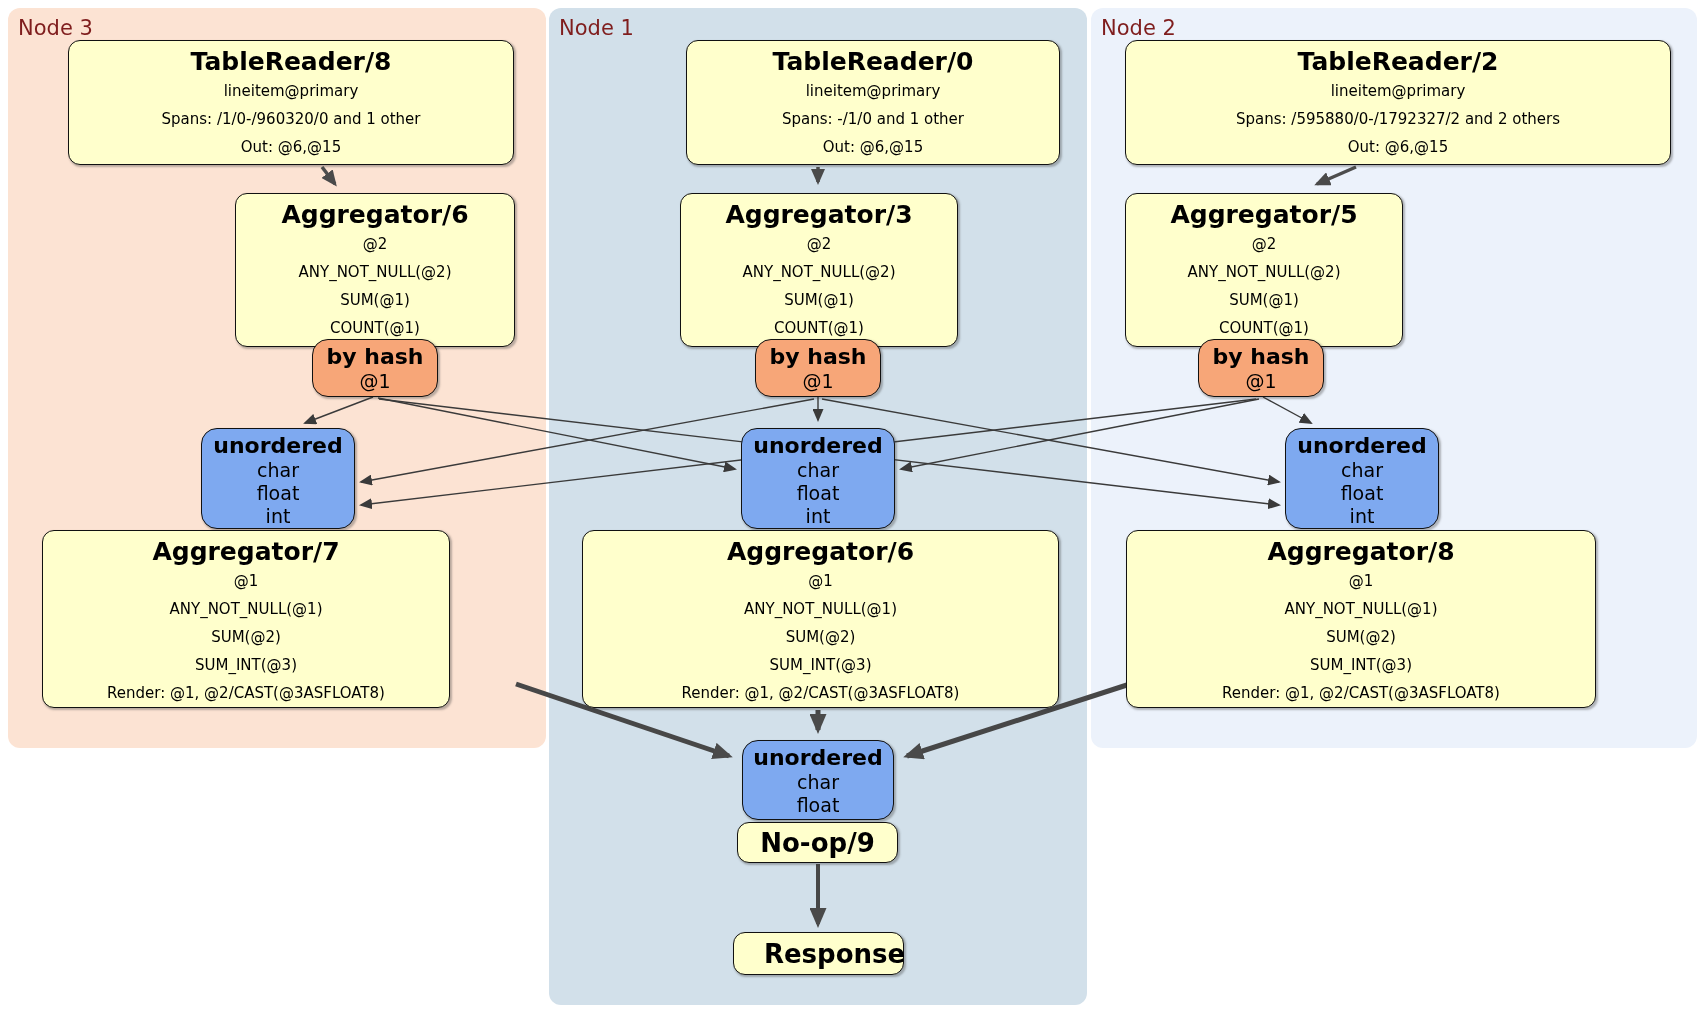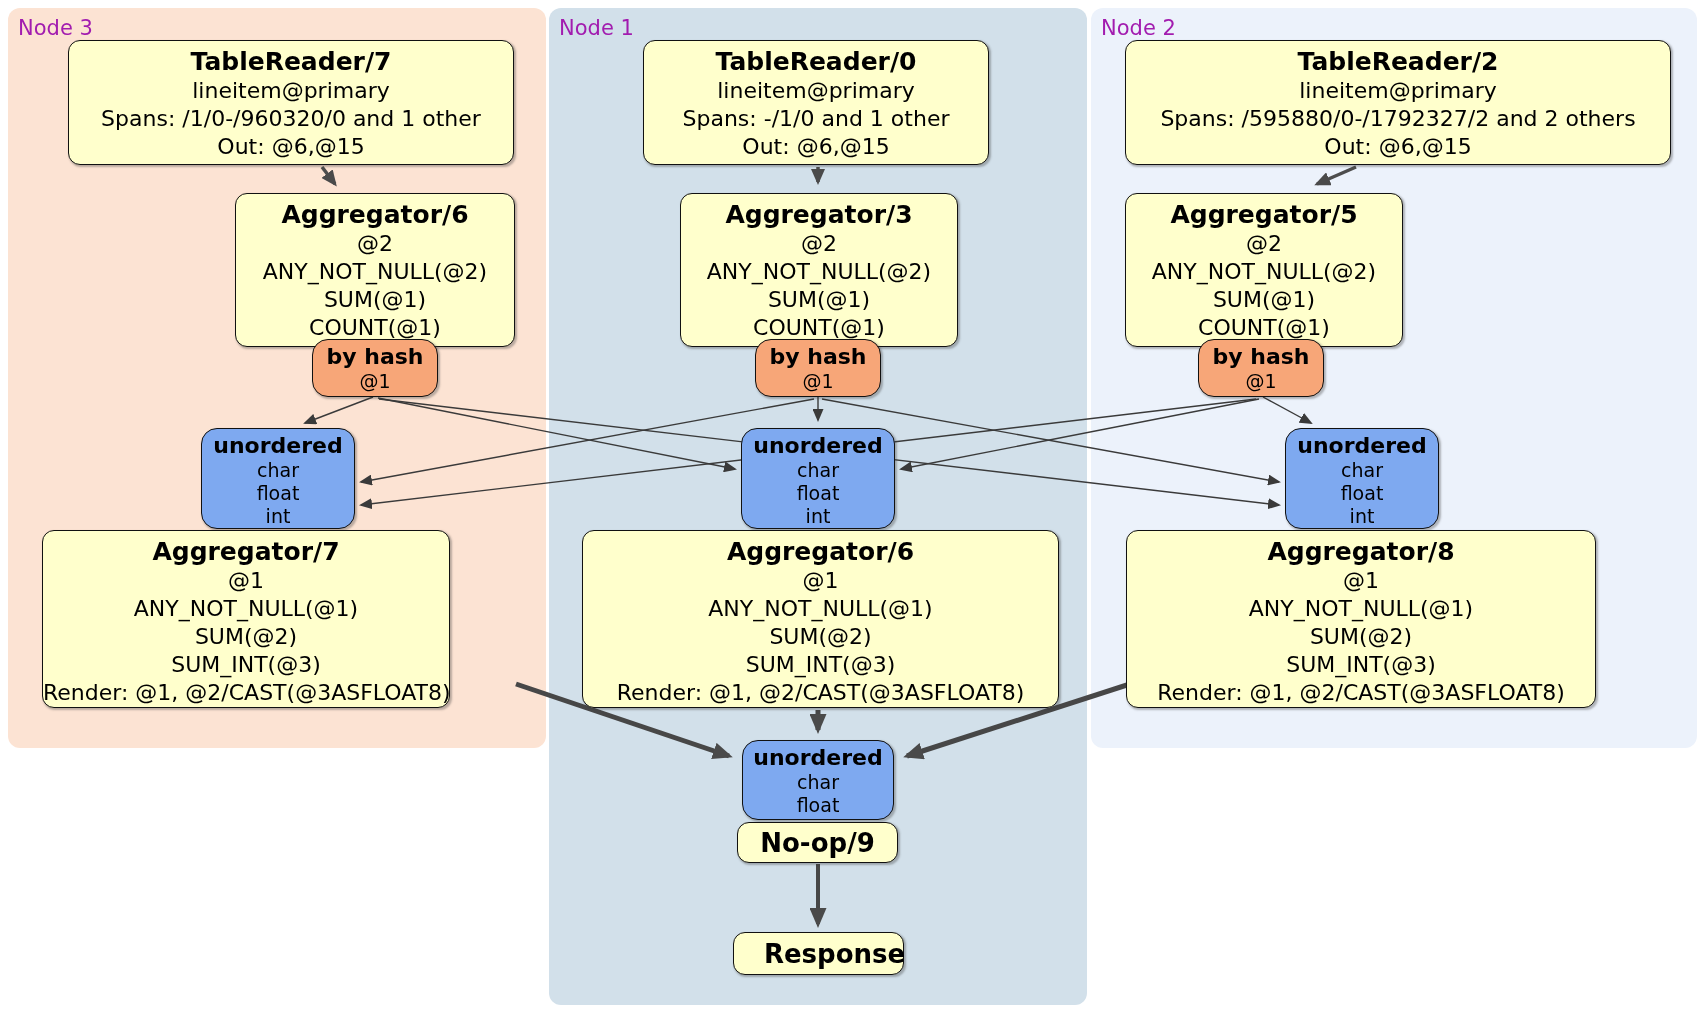--- a/index.html
+++ b/index.html
@@ -1,25 +1,25 @@
 <!DOCTYPE html>
 <html><head>
 <meta charset="utf-8">
 <style>
   html,body{margin:0;padding:0;background:#ffffff;}
   .canvas{position:relative;width:1706px;height:1016px;background:#ffffff;overflow:hidden;
           font-family:"DejaVu Sans",sans-serif;color:#000;}
   .panel{position:absolute;border-radius:12px;z-index:0;}
-  .panel-label{font-size:21px;line-height:24px;padding:8px 0 0 10px;color:#a21caf;}
+  .panel-label{font-size:21px;line-height:24px;padding:8px 0 0 10px;color:#7f1d1d;}
   .edges{position:absolute;left:0;top:0;z-index:1;pointer-events:none;}
   .box{position:absolute;box-sizing:border-box;z-index:2;background:#ffffcc;
        border:1.6px solid #111;border-radius:12px;text-align:center;
        box-shadow:1.5px 1.5px 2px rgba(60,60,60,0.35);}
   .bt{font-weight:bold;font-size:25px;line-height:31px;padding-top:5px;white-space:nowrap;}
-  .bl{font-size:22px;line-height:28px;white-space:nowrap;}
+  .bl{font-size:15px;line-height:28px;white-space:nowrap;}
   .router{background:#f7a678;border-radius:16px;}
   .sync{background:#7ea9f0;border-radius:16px;}
   .rt{font-weight:bold;font-size:22px;line-height:27px;padding-top:3px;white-space:nowrap;}
   .rl{font-size:19px;line-height:23px;white-space:nowrap;}
   .single{display:flex;align-items:center;justify-content:center;
           font-weight:bold;font-size:26px;}
 </style>
 </head>
 <body>
 
@@ -63,21 +63,21 @@
     <line x1="1259" y1="399" x2="901" y2="469" stroke="#3a3a3a" stroke-width="1.4" marker-end="url(#ah-s)"></line>
 
     <line x1="516" y1="684" x2="729" y2="756" stroke="#474747" stroke-width="5" marker-end="url(#ah-l)"></line>
     <line x1="818" y1="710" x2="818" y2="730" stroke="#474747" stroke-width="5" marker-end="url(#ah-l)"></line>
     <line x1="1130" y1="684" x2="907" y2="756" stroke="#474747" stroke-width="5" marker-end="url(#ah-l)"></line>
 
     <line x1="818" y1="864" x2="818" y2="924" stroke="#474747" stroke-width="4" marker-end="url(#ah-l)"></line>
   </svg>
 
   <div class="box" style="left:68px;top:40px;width:446px;height:125px;">
-    <div class="bt">TableReader/7</div>
+    <div class="bt">TableReader/8</div>
     <div class="bl">lineitem@primary</div>
     <div class="bl">Spans: /1/0-/960320/0 and 1 other</div>
     <div class="bl">Out: @6,@15</div>
   </div>
 
   <div class="box" style="left:235px;top:193px;width:280px;height:154px;">
     <div class="bt">Aggregator/6</div>
     <div class="bl">@2</div>
     <div class="bl">ANY_NOT_NULL(@2)</div>
     <div class="bl">SUM(@1)</div>
@@ -98,21 +98,21 @@
 
   <div class="box" style="left:42px;top:530px;width:408px;height:178px;">
     <div class="bt">Aggregator/7</div>
     <div class="bl">@1</div>
     <div class="bl">ANY_NOT_NULL(@1)</div>
     <div class="bl">SUM(@2)</div>
     <div class="bl">SUM_INT(@3)</div>
     <div class="bl">Render: @1, @2/CAST(@3ASFLOAT8)</div>
   </div>
 
-  <div class="box" style="left:643px;top:40px;width:346px;height:125px;">
+  <div class="box" style="left:686px;top:40px;width:374px;height:125px;">
     <div class="bt">TableReader/0</div>
     <div class="bl">lineitem@primary</div>
     <div class="bl">Spans: -/1/0 and 1 other</div>
     <div class="bl">Out: @6,@15</div>
   </div>
 
   <div class="box" style="left:680px;top:193px;width:278px;height:154px;">
     <div class="bt">Aggregator/3</div>
     <div class="bl">@2</div>
     <div class="bl">ANY_NOT_NULL(@2)</div>

